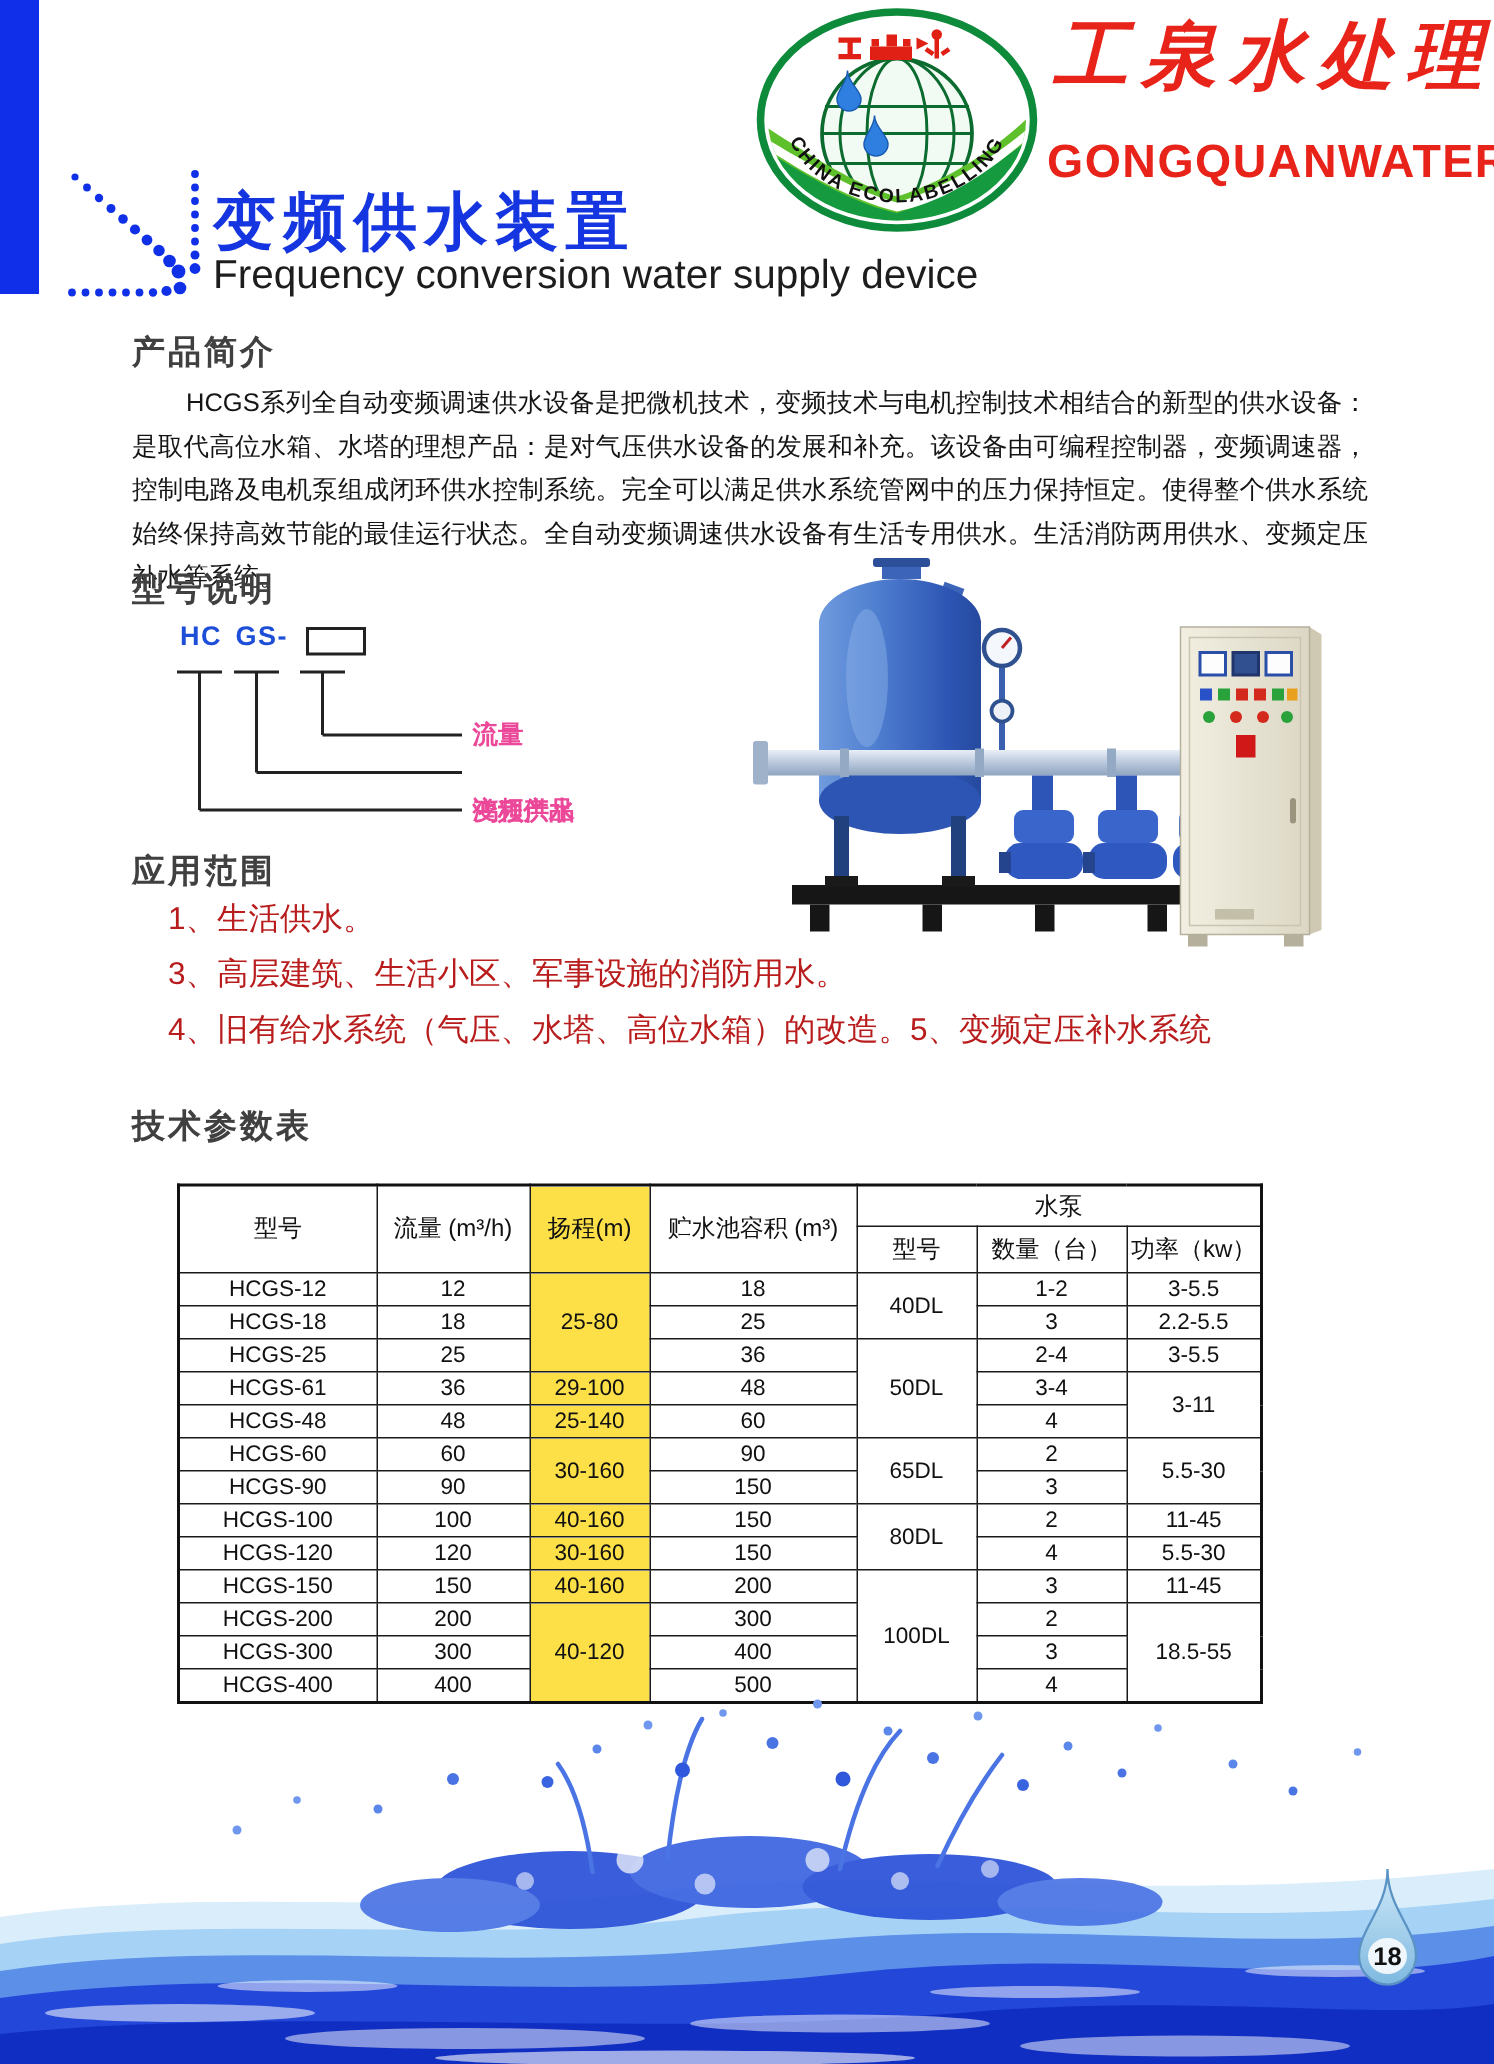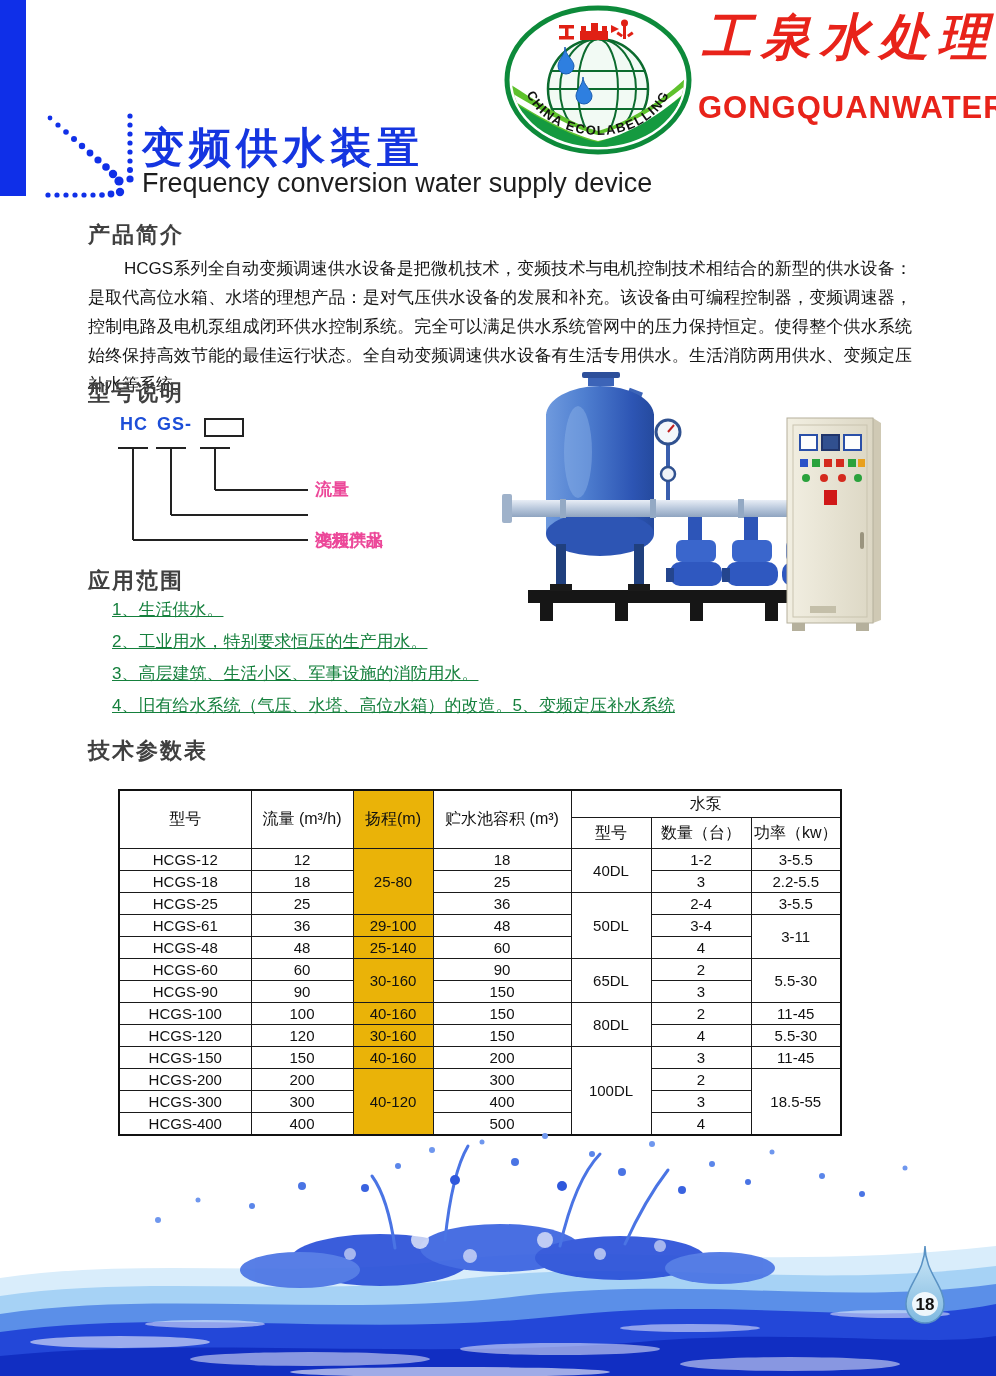--- a/index.html
+++ b/index.html
@@ -25,31 +25,31 @@
 
   
   .model-diagram{left:110px;top:412px;width:310px;height:140px;}
   .model-code{position:absolute;font-size:18px;font-weight:bold;color:#1d4ed8;letter-spacing:1px;}
   .code-hc{left:10px;top:2px;} .code-gs{left:47px;top:2px;}
   .code-box{position:absolute;left:94px;top:6px;width:36px;height:15px;border:2px solid #222;}
   .model-label{position:absolute;left:205px;font-size:17px;font-weight:bold;color:#ec4899;white-space:nowrap;}
 
   
   .app-list{left:112px;top:598px;width:720px;}
-  .app-item{font-size:17px;color:#15803d;margin-bottom:9px;white-space:nowrap;text-decoration:underline;}
+  .app-item{font-size:21px;color:#b91c1c;margin-bottom:9px;white-space:nowrap;}
 
   
   .spec-table-wrap{left:118px;top:789px;}
   table{border-collapse:collapse;table-layout:fixed;border:2px solid #111;}
   th,td{border:1px solid #1a1a1a;text-align:center;vertical-align:middle;color:#111;
         font-size:15px;padding:0 2px;overflow:hidden;white-space:nowrap;}
   thead th{font-size:16px;font-weight:normal;}
   tbody td{height:21px;line-height:21px;}
   tr.group-row th{height:26px;} tr.sub-row th{height:30px;}
-  .gray{background:#eab308;margin-left:11px;}
+  .gray{background:#fde047;margin-left:11px;}
 
   
   .page-drop{left:903px;top:1244px;}
 </style>
 </head>
 <body>
 
 <div class="page">
 
   <div class="abs left-bar"></div>
@@ -262,21 +262,20 @@
       <rect x="360" y="170" width="4" height="17" rx="2" fill="#9a947e"></rect>
       <rect x="310" y="244" width="26" height="7" fill="#c4bfa9"></rect>
       <rect x="292" y="261" width="13" height="8" fill="#b5b09c"></rect>
         <rect x="356" y="261" width="13" height="8" fill="#b5b09c"></rect>
     </g>
   </svg>
 
   <div class="abs sec-head" id="app-heading">应用范围</div>
   <div class="abs app-list">
     <div class="app-item">1、生活供水。</div>
-    <div class="app-item">2、工业用水，特别要求恒压的生产用水。</div>
     <div class="app-item">3、高层建筑、生活小区、军事设施的消防用水。</div>
     <div class="app-item">4、旧有给水系统（气压、水塔、高位水箱）的改造。5、变频定压补水系统</div>
   </div>
 
   <div class="abs sec-head" id="specs-heading">技术参数表</div>
   <div class="abs spec-table-wrap">
     <table>
         <colgroup>
           <col style="width: 132px;">
           <col style="width: 102px;">

